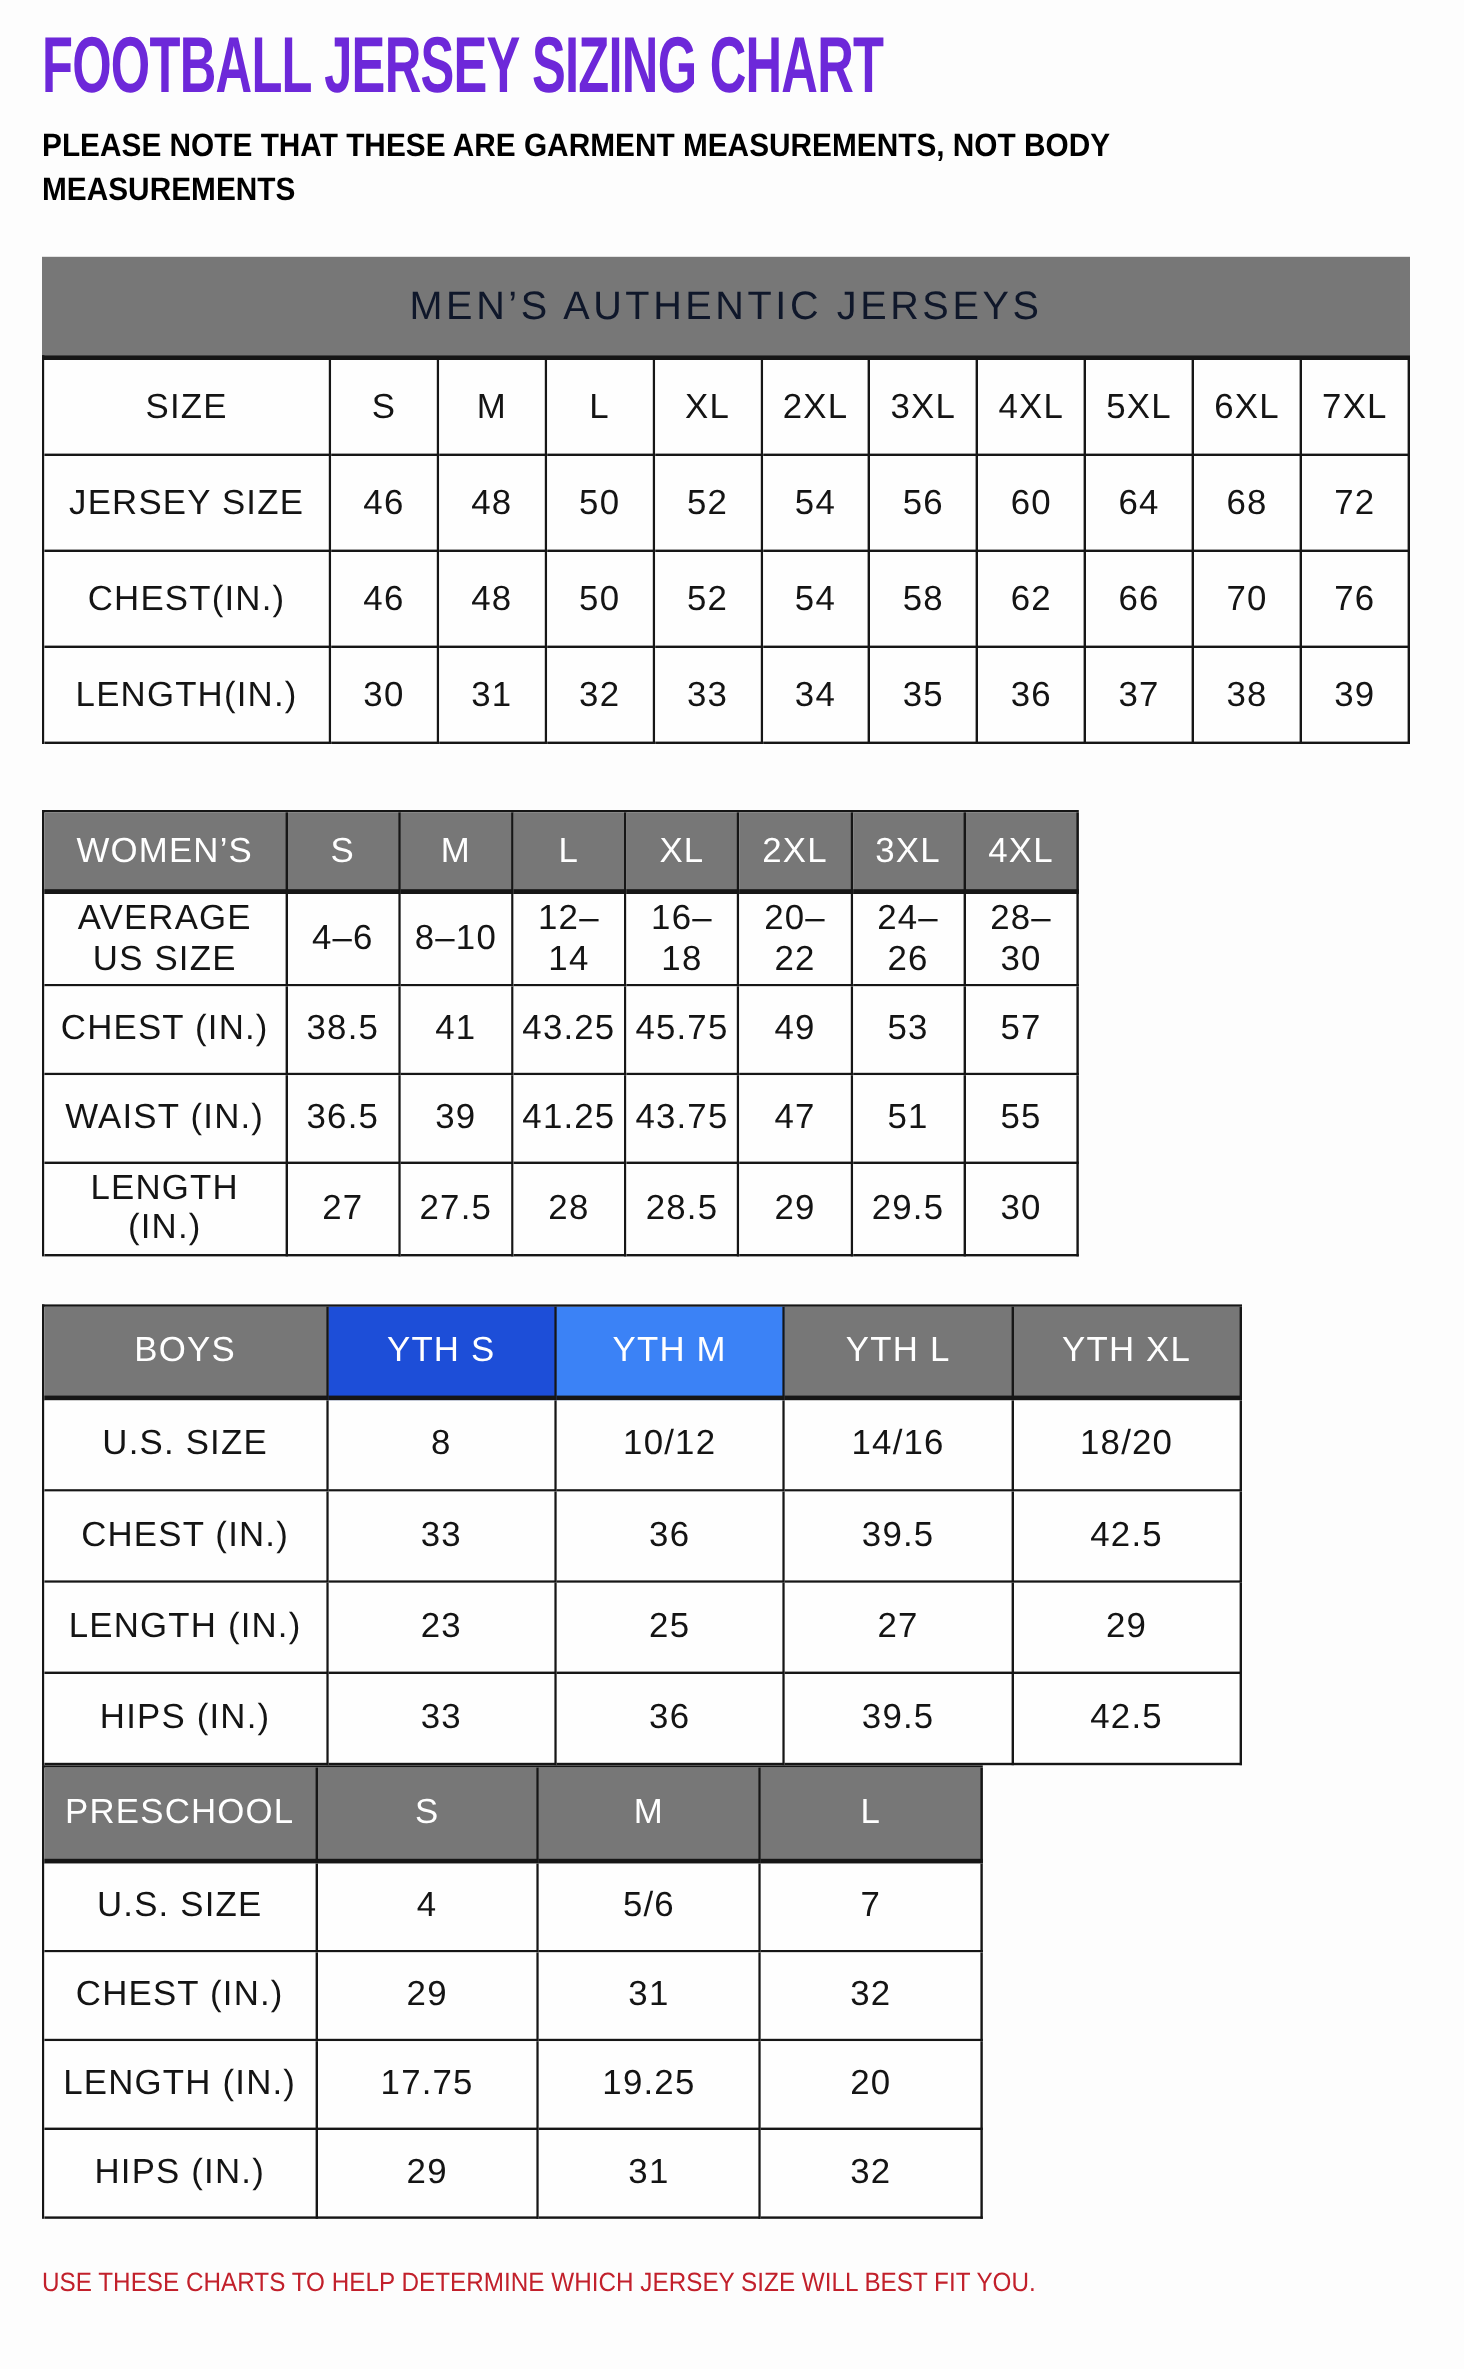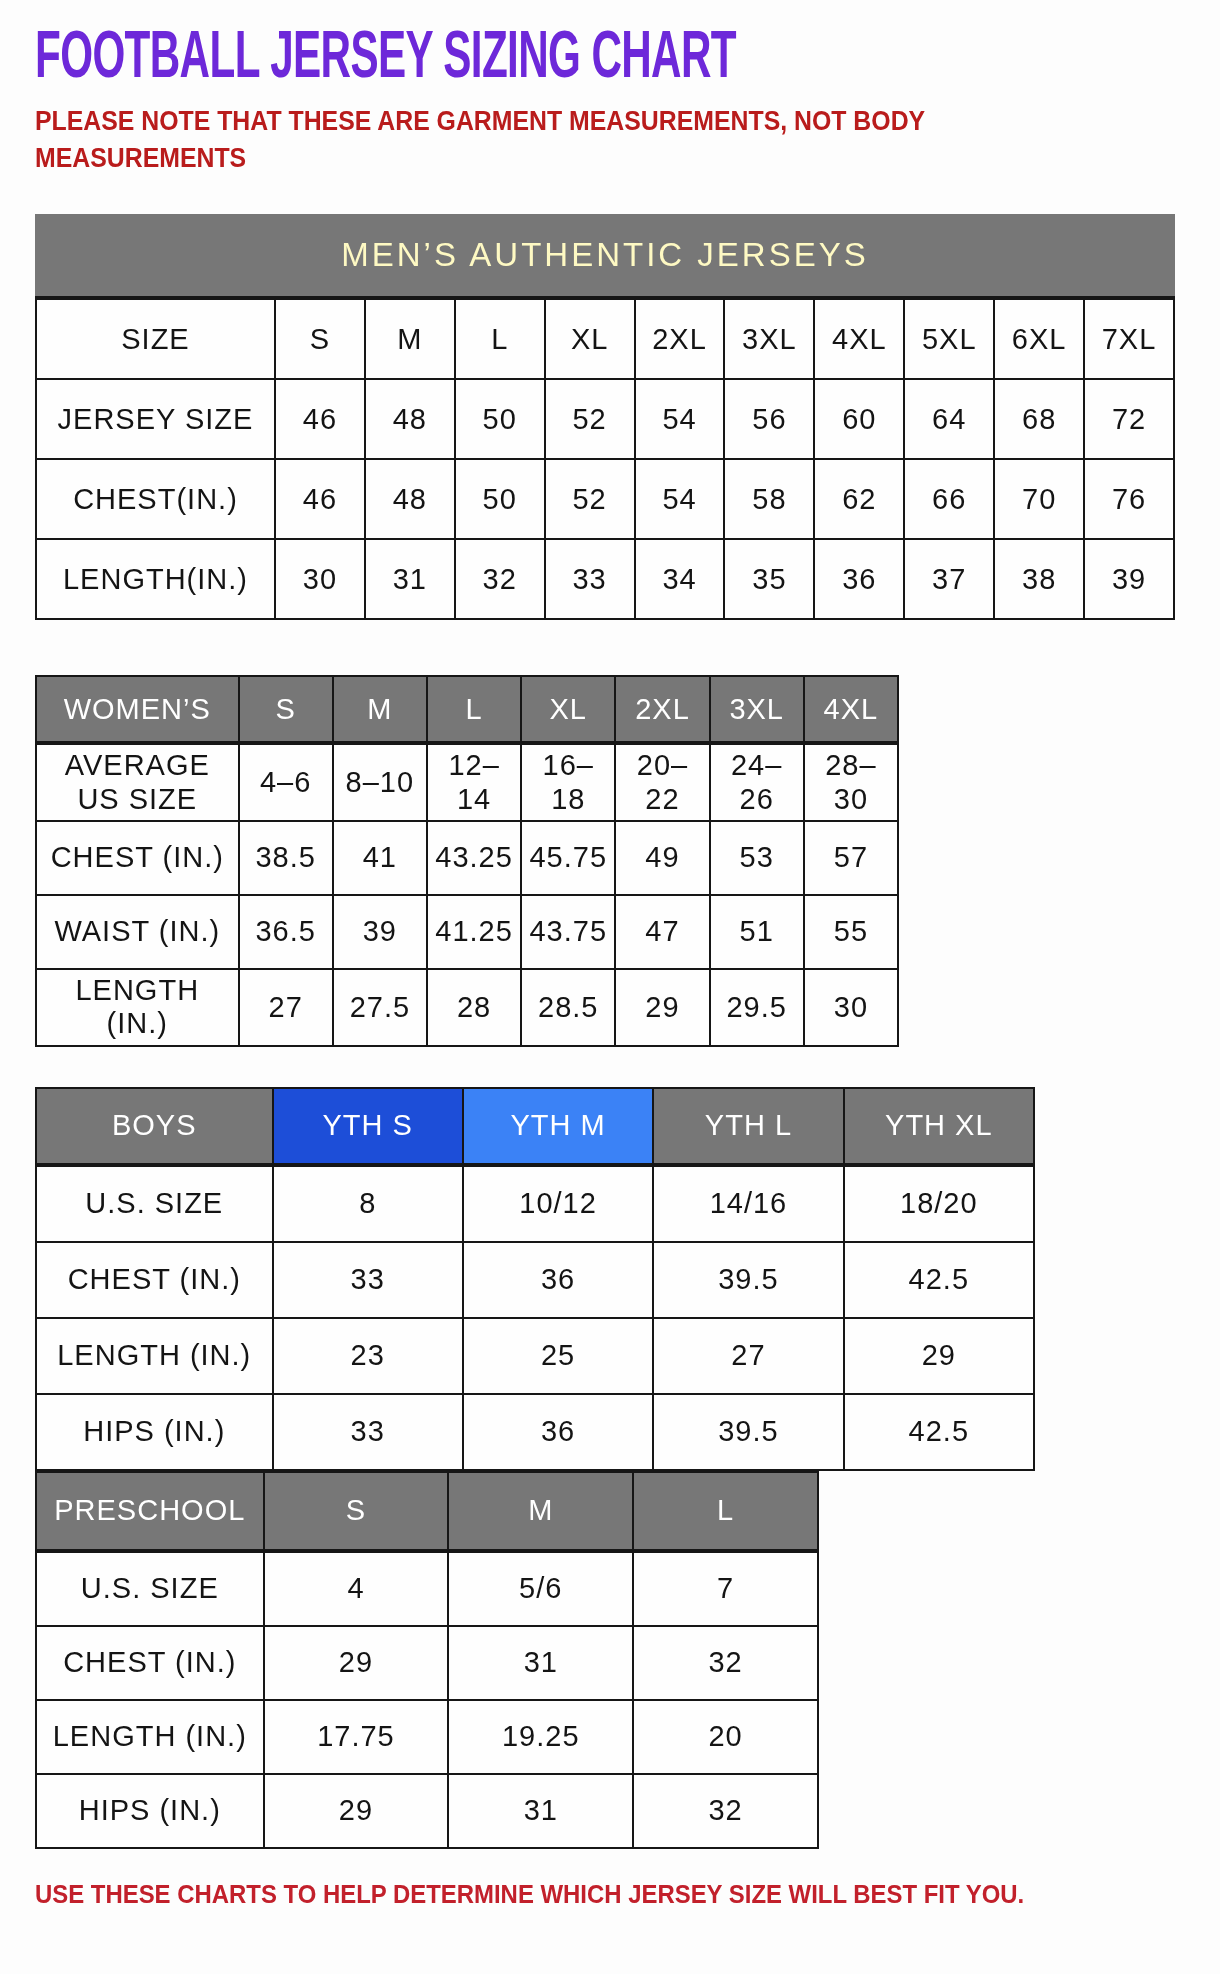--- a/index.html
+++ b/index.html
@@ -10,27 +10,27 @@
     color:#1b1b1b;
     box-sizing:border-box;
     padding:20px 45px 0 35px;
     overflow:hidden;
   }
   
   .title { margin:0; font-size:66px; font-weight:bold; line-height:1.05; white-space:nowrap; color:#6d28d9; }
   .squeeze { display:inline-block; transform:scaleX(.64); transform-origin:0 55%; letter-spacing:-1px; }
   
   .note { margin:14px 0 0 0; font-size:27px; font-weight:bold; line-height:1.35; white-space:pre-line; }
-  .footer-note { font-size:26px; font-weight:bold; margin-top:30px; white-space:nowrap; }
+  .footer-note { font-size:22px; font-weight:normal; margin-top:40px; white-space:nowrap; }
   .cond { display:inline-block; transform:scaleX(.92); transform-origin:0 50%; }
   
   .size-table { box-sizing:border-box; }
   .banner {
     height:82px; display:flex; align-items:center; justify-content:center;
-    color:#fef9c3; font-size:33px; letter-spacing:3px; font-weight:normal;
+    color:#0f172a; font-size:33px; letter-spacing:3px; font-weight:normal;
   }
   .grid { display:grid; border-left:2px solid #161616; border-top:2px solid #161616; background:#fff; }
   .cell {
     display:flex; align-items:center; justify-content:center; text-align:center;
     border-right:2px solid #161616; border-bottom:2px solid #161616;
     font-size:29px; letter-spacing:1px; padding:4px 6px; box-sizing:border-box;
     background:#fefefe; color:#141414; line-height:1.15;
   }
   .cell.head { color:#fff; border-bottom-width:4px; font-weight:normal; }
   
@@ -51,21 +51,21 @@
   [data-table="preschool"] { width:784px; }
   [data-table="preschool"] .grid { grid-template-columns:29.1% repeat(3, 1fr); }
   [data-table="preschool"] .cell { min-height:74px; }
   [data-table="preschool"] .cell.head { min-height:80px; }
 </style>
 </head>
 <body>
 
 <h1 class="title"><span class="squeeze">FOOTBALL JERSEY SIZING CHART</span></h1>
 
-<p class="note" style="color: #b91c1c;"><span class="cond">PLEASE NOTE THAT THESE ARE GARMENT MEASUREMENTS, NOT BODY
+<p class="note" style="color: #000000;"><span class="cond">PLEASE NOTE THAT THESE ARE GARMENT MEASUREMENTS, NOT BODY
 MEASUREMENTS</span></p>
 
 <section class="size-table" data-table="mens">
   <div class="banner" style="background: rgb(119, 119, 119);">MEN’S AUTHENTIC JERSEYS</div>
   <div class="grid">
       <div class="cell">SIZE</div>
       <div class="cell">S</div>
       <div class="cell">M</div>
       <div class="cell">L</div>
       <div class="cell">XL</div>

